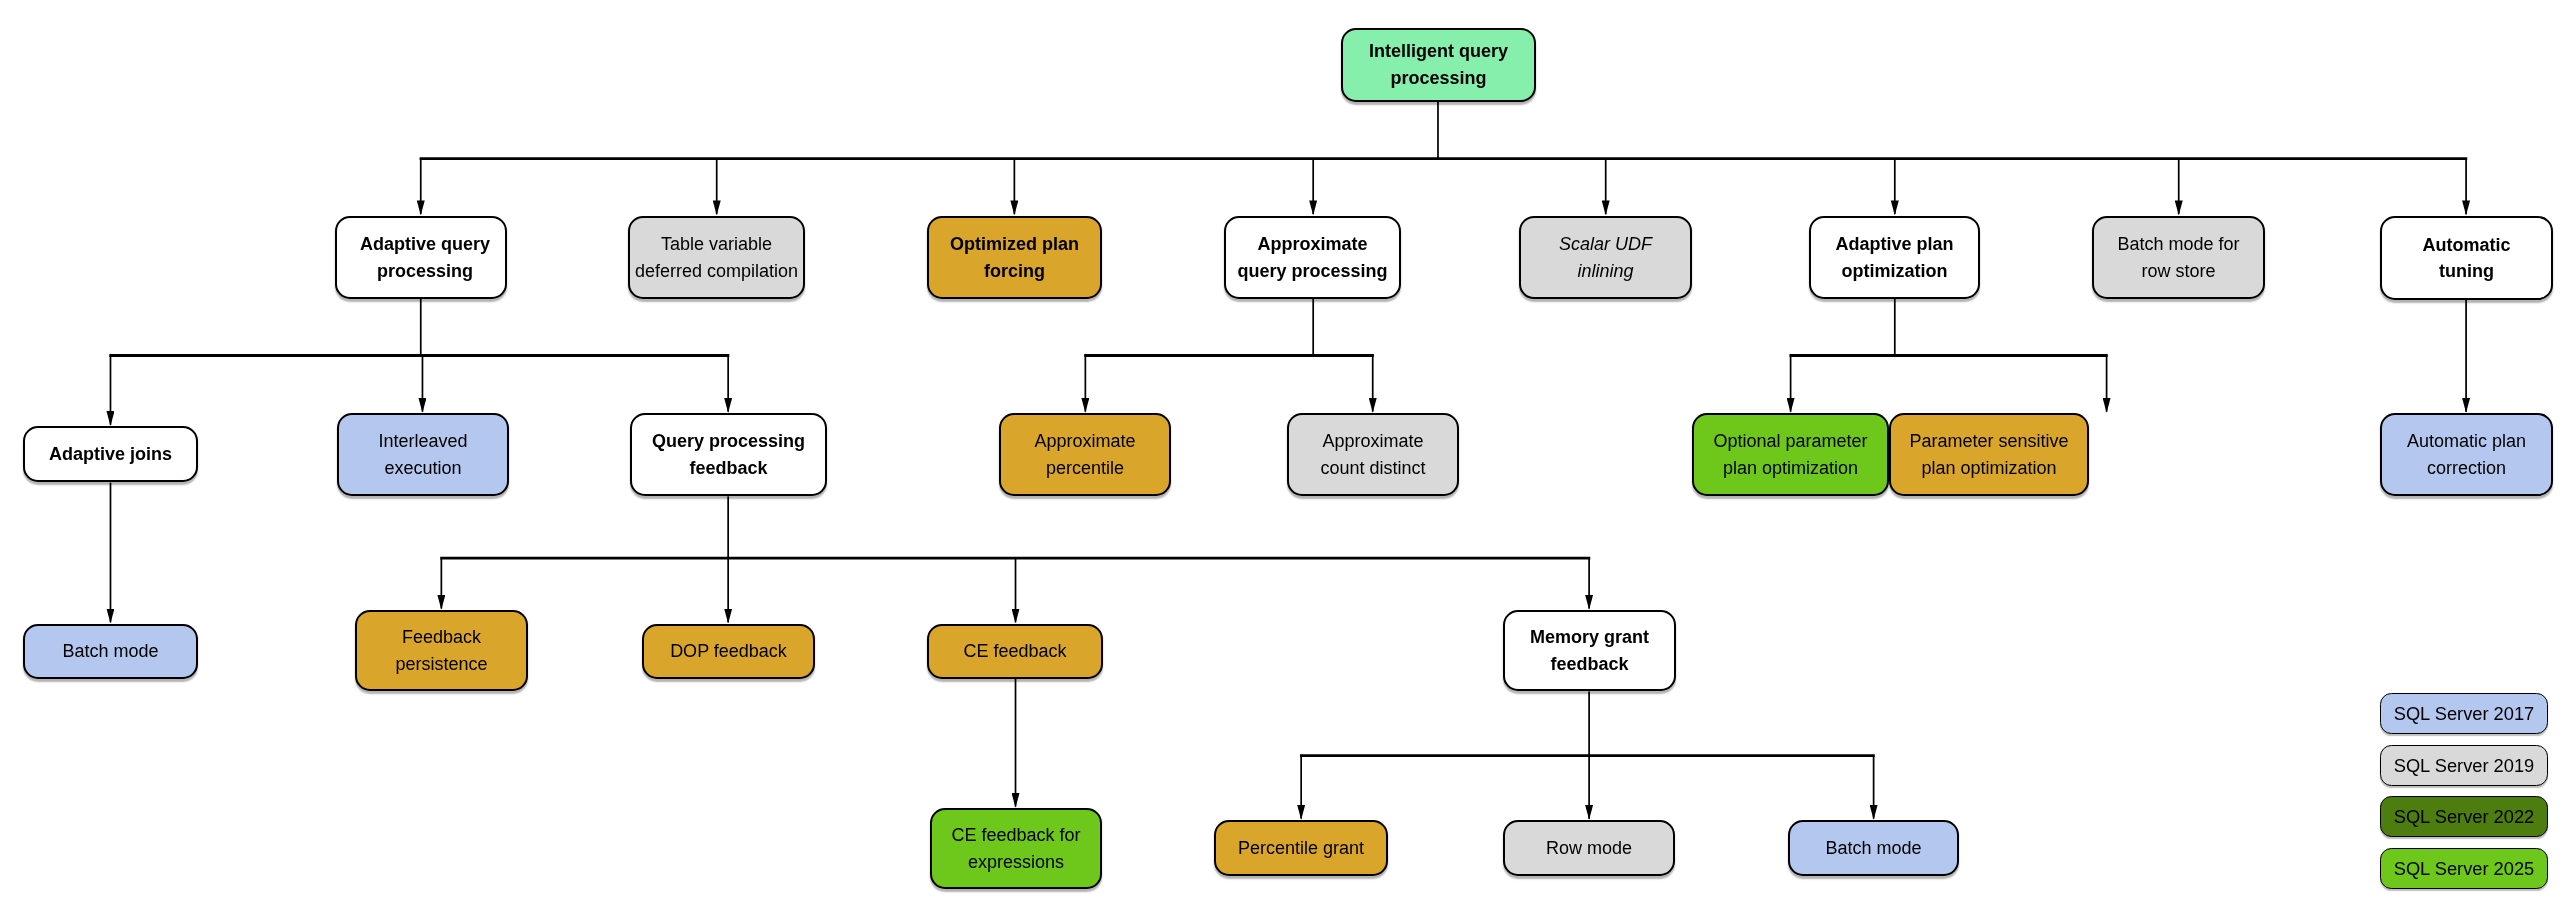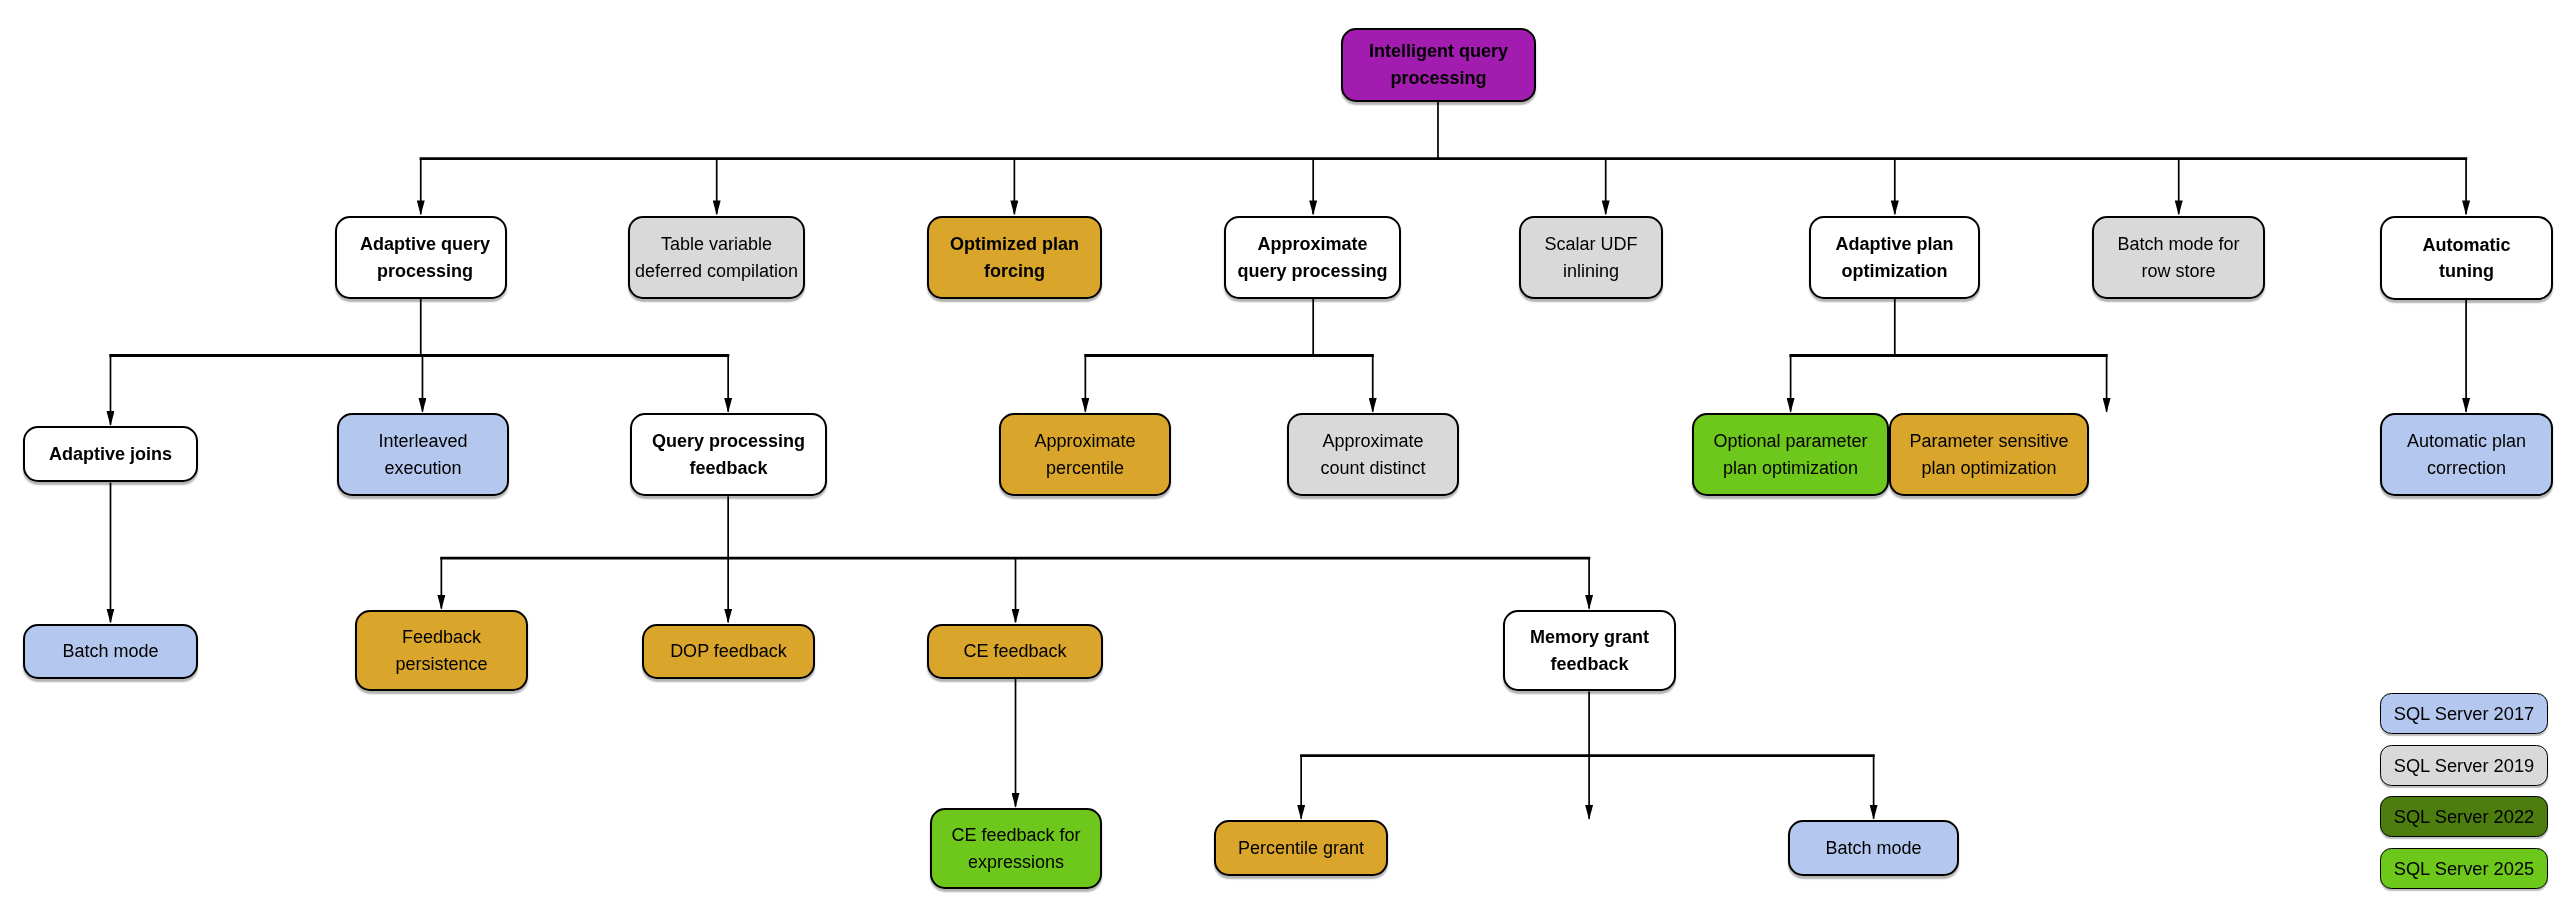--- a/index.html
+++ b/index.html
@@ -98,32 +98,32 @@
       <line x1="1774" y1="975" x2="1774" y2="1087" marker-end="url(#ah)"></line>
       <line x1="2776" y1="975" x2="2776" y2="1063" marker-end="url(#ah)"></line>
 
       <line x1="1774" y1="1186" x2="1774" y2="1409" marker-end="url(#ah)"></line>
       <line x1="2273" y1="1320" x2="2273" y2="1430" marker-end="url(#ah)"></line>
       <line x1="2776" y1="1320" x2="2776" y2="1430" marker-end="url(#ah)"></line>
       <line x1="3273" y1="1320" x2="3273" y2="1430" marker-end="url(#ah)"></line>
     </g>
   </svg>
 
-  <div class="node cat" style="left: 1341px; top: 27.5px; width: 195px; height: 74px; background: #a21caf;">Intelligent query
+  <div class="node cat" style="left: 1341px; top: 27.5px; width: 195px; height: 74px; background: #86efac;">Intelligent query
 processing</div>
 
   <div class="node cat" style="left: 335px; top: 216px; width: 172px; height: 83px; background: rgb(255, 255, 255); padding-left: 8px;">Adaptive query
 processing</div>
   <div class="node" style="left: 628px; top: 216px; width: 177px; height: 83px; background: rgb(217, 217, 217);">Table variable
 deferred compilation</div>
   <div class="node" style="left: 927px; top: 216px; width: 175px; height: 83px; background: rgb(217, 165, 43); font-weight: bold;">Optimized plan
 forcing</div>
   <div class="node cat" style="left: 1224px; top: 216px; width: 177px; height: 83px; background: rgb(255, 255, 255);">Approximate
 query processing</div>
-  <div class="node" style="left: 1519px; top: 216px; width: 144px; height: 83px; background: rgb(217, 217, 217);">Scalar UDF
+  <div class="node" style="left: 1519px; top: 216px; width: 173px; height: 83px; background: rgb(217, 217, 217); font-style: italic;">Scalar UDF
 inlining</div>
   <div class="node" style="left: 2092px; top: 216px; width: 173px; height: 83px; background: rgb(217, 217, 217);">Batch mode for
 row store</div>
   <div class="node cat" style="left: 1809px; top: 216px; width: 171px; height: 83px; background: rgb(255, 255, 255);">Adaptive plan
 optimization</div>
   <div class="node cat" style="left: 2380px; top: 216px; width: 173px; height: 84px; background: rgb(255, 255, 255);">Automatic
 tuning</div>
 
   <div class="node cat" style="left: 23px; top: 426px; width: 175px; height: 56px; background: rgb(255, 255, 255);">Adaptive joins</div>
   <div class="node" style="left: 337px; top: 413px; width: 172px; height: 83px; background: rgb(180, 199, 238);">Interleaved
@@ -145,20 +145,21 @@
   <div class="node" style="left: 355px; top: 610px; width: 173px; height: 81px; background: rgb(217, 165, 43);">Feedback
 persistence</div>
   <div class="node" style="left: 642px; top: 624px; width: 173px; height: 55px; background: rgb(217, 165, 43);">DOP feedback</div>
   <div class="node" style="left: 927px; top: 624px; width: 176px; height: 55px; background: rgb(217, 165, 43);">CE feedback</div>
   <div class="node cat" style="left: 1503px; top: 610px; width: 173px; height: 81px; background: rgb(255, 255, 255);">Memory grant
 feedback</div>
 
   <div class="node" style="left: 930px; top: 808px; width: 172px; height: 81px; background: rgb(110, 199, 27);">CE feedback for
 expressions</div>
   <div class="node" style="left: 1214px; top: 820px; width: 174px; height: 56px; background: rgb(217, 165, 43);">Percentile grant</div>
+  <div class="node" style="left: 1503px; top: 820px; width: 172px; height: 56px; background: rgb(217, 217, 217);">Row mode</div>
   <div class="node" style="left: 1788px; top: 820px; width: 171px; height: 56px; background: rgb(180, 199, 238);">Batch mode</div>
 
   <div class="legend-item" style="top: 693px; background: rgb(180, 199, 238);">SQL Server 2017</div>
   <div class="legend-item" style="top: 745px; background: rgb(217, 217, 217);">SQL Server 2019</div>
   <div class="legend-item" style="top: 796px; background: #4d7c0f;">SQL Server 2022</div>
   <div class="legend-item" style="top: 848px; background: rgb(110, 199, 27);">SQL Server 2025</div>
 
 </div>
 
 

